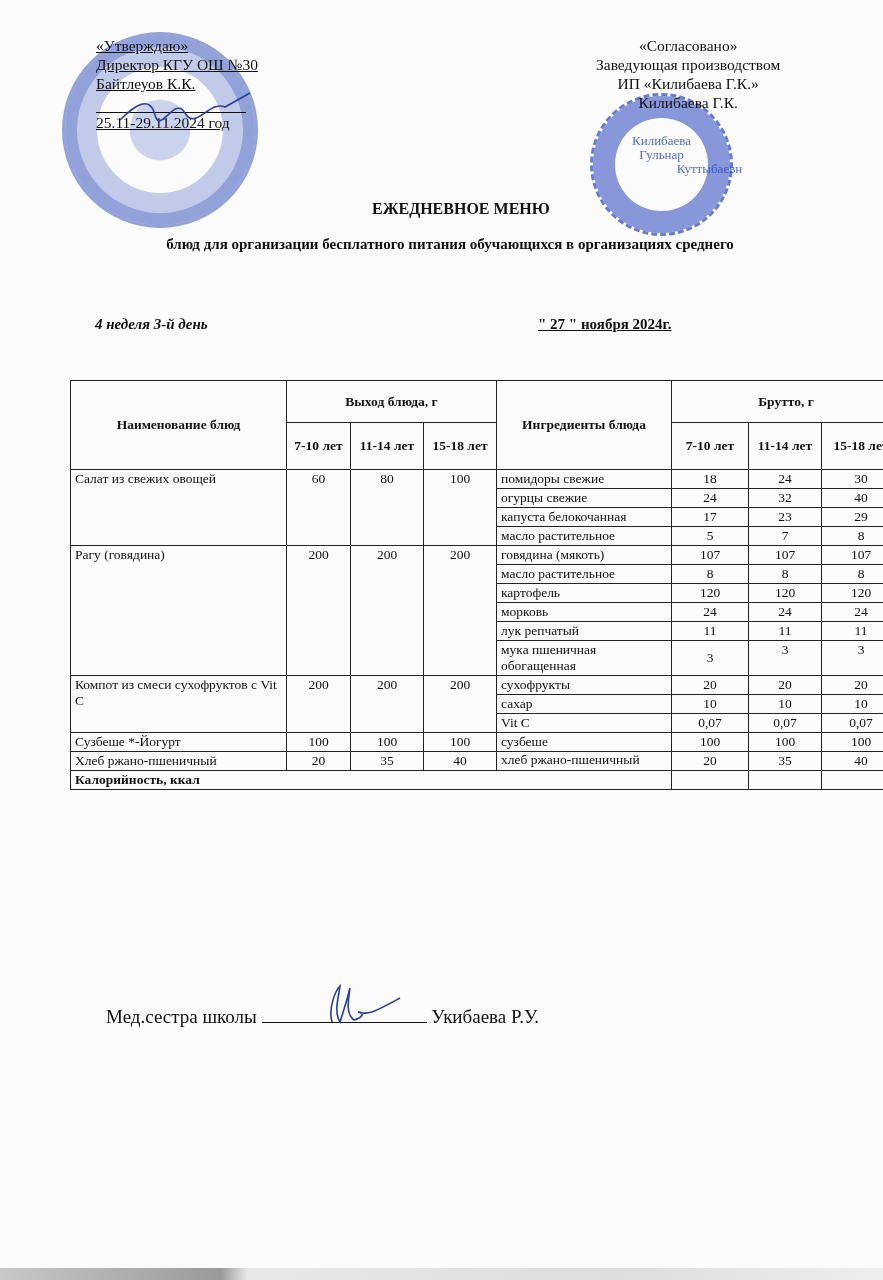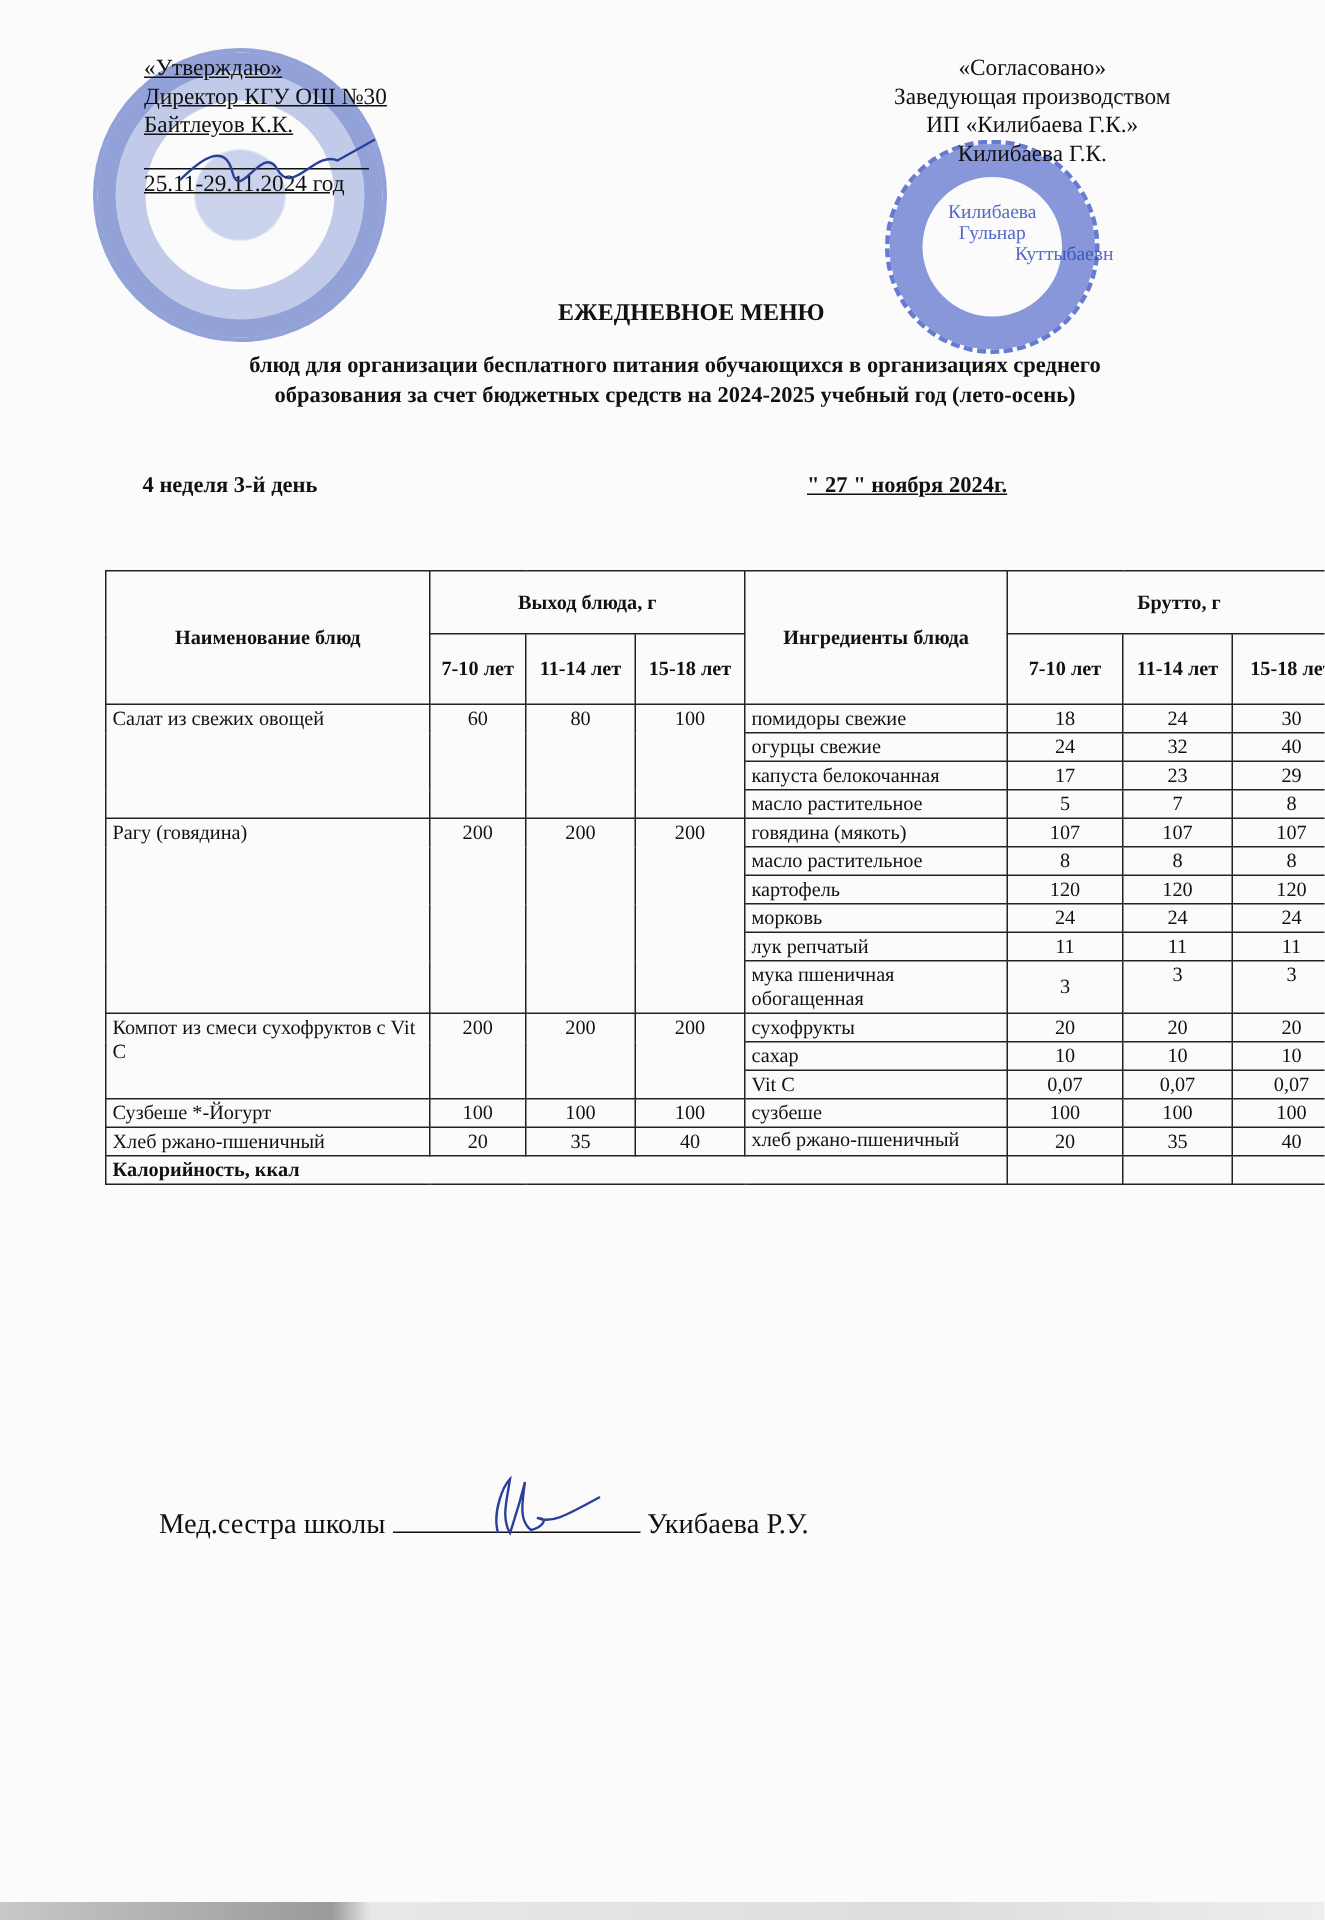--- a/index.html
+++ b/index.html
@@ -62,24 +62,23 @@
 <div class="abs hdr-text" style="left:596px; top:36px;text-align:center;">
   <div>«Согласовано»</div>
   <div>Заведующая производством</div>
   <div>ИП «Килибаева Г.К.»</div>
   <div>Килибаева Г.К.</div>
 </div>
 
 <div class="abs title" style="left:372px; top:200px;">ЕЖЕДНЕВНОЕ МЕНЮ</div>
 <div class="abs subtitle" style="left:80px; top:234px; width:740px;">
   <div>блюд для организации бесплатного питания обучающихся в организациях среднего</div>
-  <div>образования за счет бюджетных средств на 2024-2025 учебный год (лето-осень)</div>
-</div>
-
-<div class="abs" style="left:95px; top:316px; font-weight:bold; font-size:15px;">4 неделя 3-й день</div>
+</div>
+
+<div class="abs" style="left:95px; top:316px; font-weight:bold; font-size:15px;font-style:italic;">4 неделя 3-й день</div>
 <div class="abs" style="left:538px; top:316px; font-weight:bold; font-size:15px; text-decoration:underline;">" 27 " ноября 2024г.</div>
 
 <table class="menu">
   <colgroup>
     <col style="width:216px">
       <col style="width:64px">
       <col style="width:73px">
       <col style="width:73px">
     <col style="width:175px">
       <col style="width:77px">

